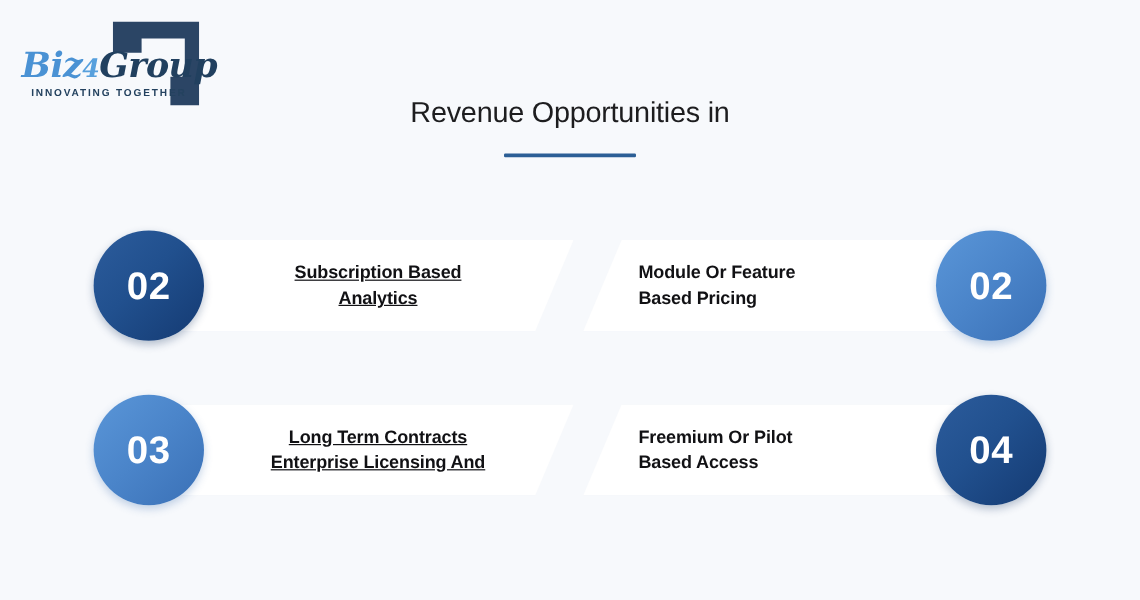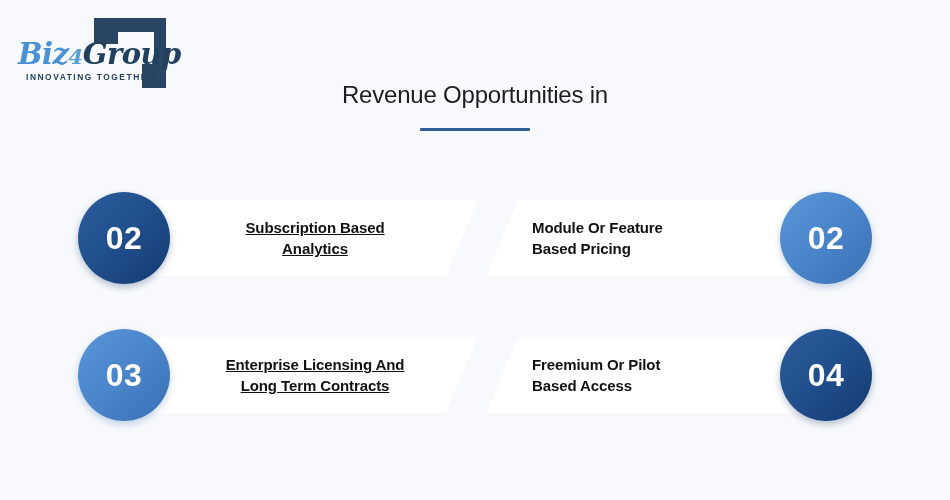--- a/index.html
+++ b/index.html
@@ -233,22 +233,22 @@
     </div>
 
   </div>
 
   <div class="row">
 
     <div class="card left">
       <div class="banner"></div>
       <div class="circle light">03</div>
       <div class="label">
+        <span>Long Term Contracts</span>
         <span>Enterprise Licensing And</span>
-        <span>Long Term Contracts</span>
       </div>
     </div>
 
     <div class="card right">
       <div class="banner"></div>
       <div class="circle dark">04</div>
       <div class="label">
         <span>Freemium Or Pilot</span>
         <span>Based Access</span>
       </div>

